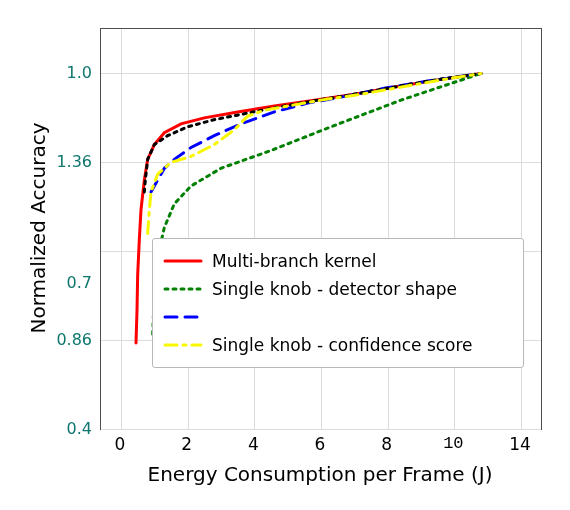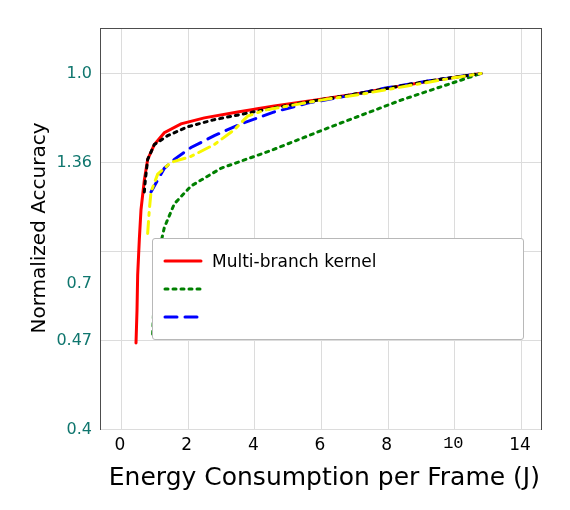--- a/index.html
+++ b/index.html
@@ -44,22 +44,22 @@
     font-size: 16px;
     color: #0f766e;
     transform: translate(-100%, -50%);
     white-space: nowrap;
   }
   .xlabel {
     position: absolute;
     left: 100px;
     width: 440px;
     top: 462px;
-    text-align: right;
-    font-size: 25px;
+    text-align: center;
+    font-size: 20px;
     color: #000;
   }
   .ylabel {
     position: absolute;
     left: 26px;
     top: 28px;
     width: 400px;
     height: 24px;
     font-size: 20px;
     color: #000;
@@ -136,38 +136,45 @@
       <div class="tick-label-x" style="left: 120px;">0</div>
       <div class="tick-label-x" style="left: 186.667px;">2</div>
       <div class="tick-label-x" style="left: 253.333px;">4</div>
       <div class="tick-label-x" style="left: 320px;">6</div>
       <div class="tick-label-x" style="left: 386.667px;">8</div>
       <div class="tick-label-x" style="left: 453.333px; font-family: Liberation Mono, monospace;">10</div>
       <div class="tick-label-x" style="left: 520px;">14</div>
     </div>
   <div id="ytick-container">
       <div class="tick-label-y" style="top: 428px;">0.4</div>
-      <div class="tick-label-y" style="top: 339.111px;">0.47</div>
+      <div class="tick-label-y" style="top: 339.111px;">0.86</div>
       <div class="tick-label-y" style="top: 250.222px; margin-top: 32px;">0.7</div>
       <div class="tick-label-y" style="top: 161.333px;">1.36</div>
       <div class="tick-label-y" style="top: 72.4444px;">1.0</div>
     </div>
 
   <div class="legend" id="legend">
       <div class="legend-row">
         <svg class="legend-swatch" viewBox="0 0 40 20">
           <line x1="2" x2="38" y1="10" y2="10" stroke="#ff0000" stroke-width="3" stroke-linecap="round"></line>
         </svg>
         <span class="legend-label">Multi-branch kernel</span>
       </div>
       <div class="legend-row">
         <svg class="legend-swatch" viewBox="0 0 40 20">
           <line x1="2" x2="38" y1="10" y2="10" stroke="#008000" stroke-width="3" stroke-linecap="round" stroke-dasharray="3 5"></line>
         </svg>
+        <span class="legend-label">Single knob - detector shape</span>
       </div>
       <div class="legend-row">
         <svg class="legend-swatch" viewBox="0 0 40 20">
           <line x1="2" x2="38" y1="10" y2="10" stroke="#0000ff" stroke-width="3" stroke-linecap="round" stroke-dasharray="12 8"></line>
         </svg>
       </div>
+      <div class="legend-row">
+        <svg class="legend-swatch" viewBox="0 0 40 20">
+          <line x1="2" x2="38" y1="10" y2="10" stroke="#f7f700" stroke-width="3" stroke-linecap="round" stroke-dasharray="12 6 3 6"></line>
+        </svg>
+        <span class="legend-label">Single knob - confidence score</span>
+      </div>
     </div>
 
 </div>
 
 </body></html>

